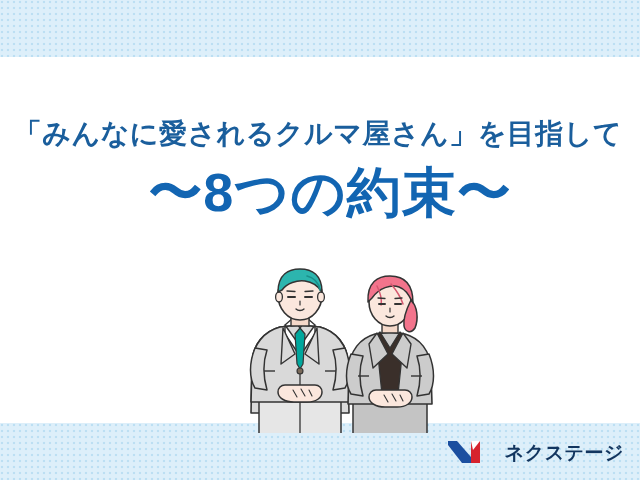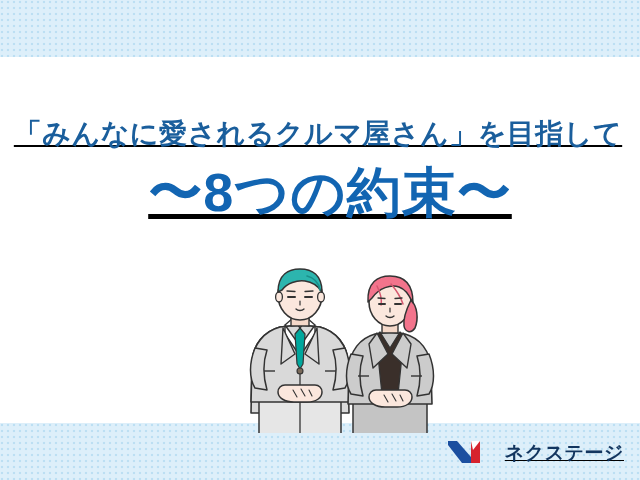--- a/index.html
+++ b/index.html
@@ -41,21 +41,20 @@
   }
 
   
   #text-block {
     position: absolute;
     left: 0;
     top: 118px;
     width: 636px;
     text-align: center;
     user-select: none;
-    text-decoration: underline;
   }
   #headline {
     font-size: 28px;
     font-weight: 700;
     color: #1a5e9c;
     letter-spacing: 0.5px;
     line-height: 1.15;
     white-space: nowrap;
   }
   #subheadline {
@@ -80,21 +79,20 @@
   #people svg { display: block; }
 
   
   #logo {
     position: absolute;
     right: 16px;
     top: 440px;
     display: flex;
     align-items: center;
     gap: 24px;
-    text-decoration: underline;
   }
   #logo-mark { display: block; }
   #logo-text {
     font-size: 19px;
     font-weight: 700;
     color: #12355f;
     letter-spacing: 0.5px;
     line-height: 1;
     white-space: nowrap;
   }

